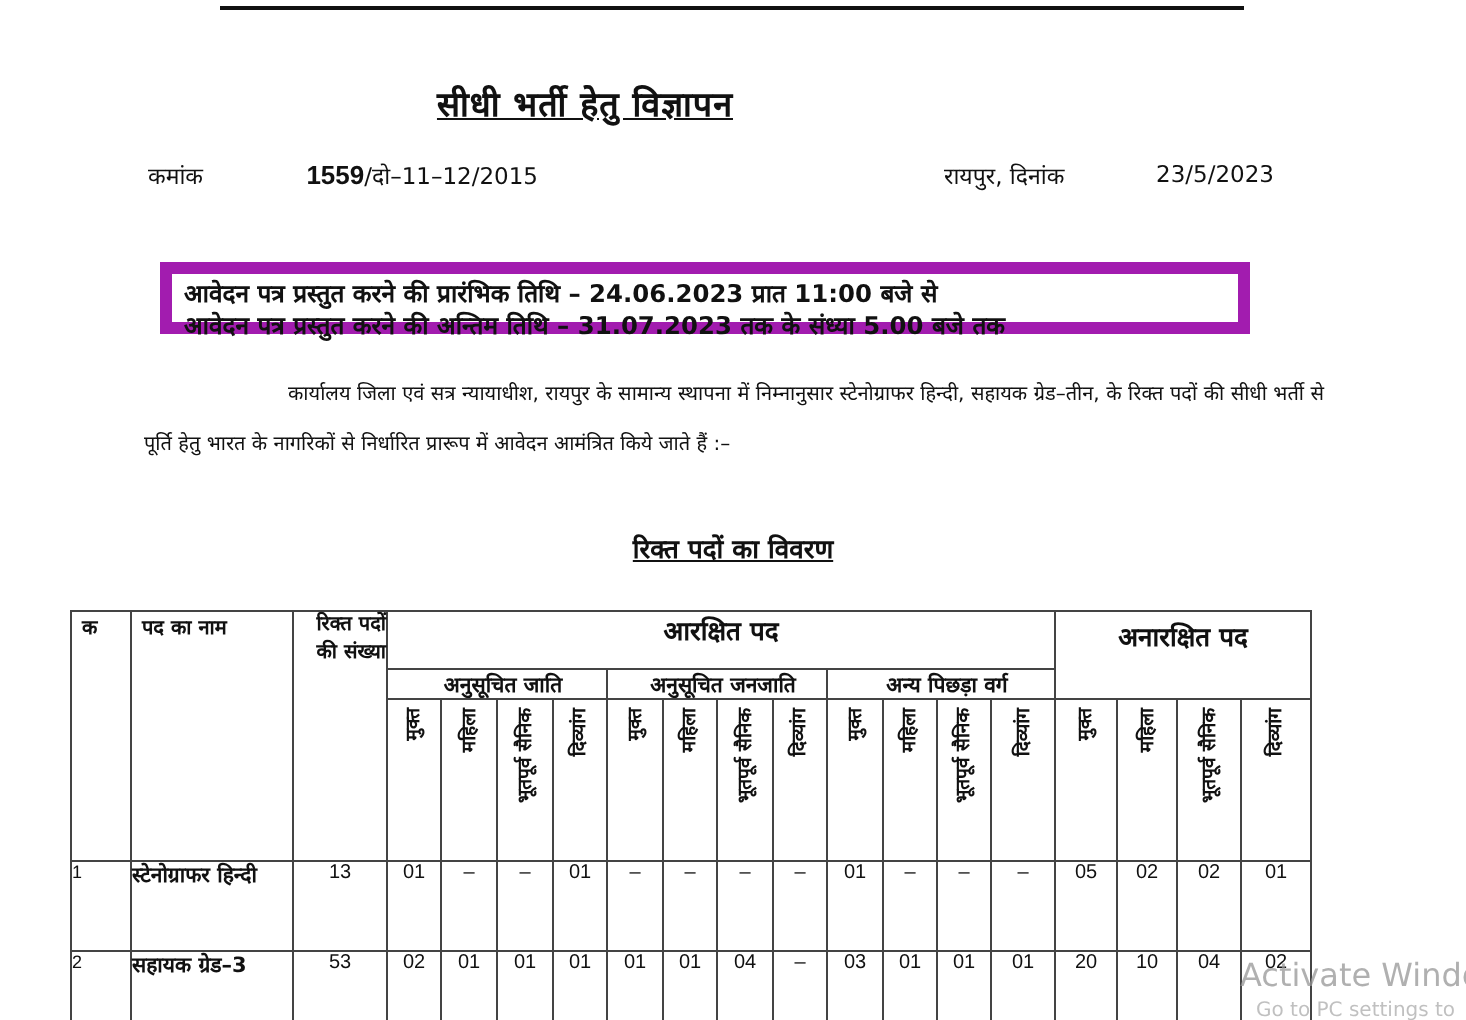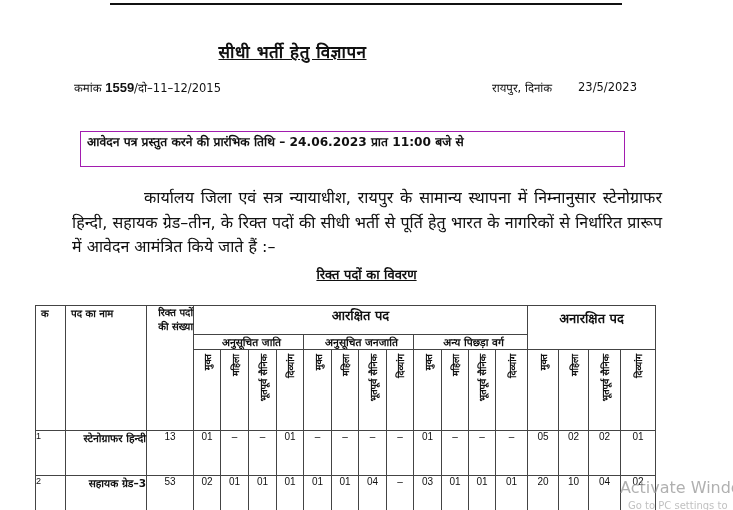--- a/index.html
+++ b/index.html
@@ -14,31 +14,31 @@
   }
   .title {
     position:absolute; left:0; top:40px; width:585px; text-align:center;
     font-size:17px; font-weight:bold; text-decoration:underline;
     letter-spacing:0.5px;
   }
   .refline {
     position:absolute; top:80px; font-size:11.5px;
   }
   .ref-left { left:74px; }
-  .ref-left b { font-family:"Liberation Sans", sans-serif; font-size:13px; }
-  .ref-right { left:472px;margin-left:20px; }
+  .ref-left b { font-family:"Liberation Sans", sans-serif; font-size:13px;margin-left:48px; }
+  .ref-right { left:472px; }
   .ref-date { position:absolute; left:578px; top:80px; font-size:11.5px; }
   .notice {
     position:absolute; left:80px; top:131px; width:545px; height:36px;
-    border:1px solid #a21caf; padding:0 0 0 6px; box-sizing:border-box;
+    border:6px solid #a21caf; padding:0 0 0 6px; box-sizing:border-box;
     font-size:12.2px; font-weight:bold; line-height:16px; padding-top:2px;
   }
   .para {
     position:absolute; left:72px; top:186px; width:590px;
-    font-size:16px; line-height:24.5px; text-align:justify;
+    font-size:10px; line-height:24.5px; text-align:justify;
   }
   .para .indent { display:inline-block; width:72px; }
   .subtitle {
     position:absolute; left:0; top:265px; width:733px; text-align:center;
     font-size:13px; font-weight:bold; text-decoration:underline;
   }
   table.vac {
     position:absolute; left:35px; top:305px;
     border-collapse:collapse; table-layout:fixed;
     font-size:10px;
@@ -56,21 +56,21 @@
     height:80px; position:relative;
   }
   .rot span {
     position:absolute; left:50%; top:4px;
     writing-mode:vertical-rl; transform:translateX(-50%) rotate(180deg);
     font-size:9.5px; font-weight:bold; white-space:nowrap;
   }
   .rot span.long { top:4px; }
   td.c { text-align:center; vertical-align:middle; font-family:"Liberation Sans", sans-serif; font-size:10px;border-radius:11px; }
   td.sn { font-family:"Liberation Sans", sans-serif; font-size:9px; padding:3px 0 0 5px; }
-  td.nm { text-align:right; vertical-align:middle; font-weight:bold; font-size:10.5px; line-height:14px; }
+  td.nm { text-align:left; vertical-align:middle; font-weight:bold; font-size:10.5px; line-height:14px; }
   tr.row1 td { height:44px; }
   tr.row2 td { height:48px; }
   .watermark {
     position:absolute; left:620px; top:478px; color:rgba(150,150,150,0.75);
     font-family:"DejaVu Sans", sans-serif; font-size:16px; white-space:nowrap;
   }
   .watermark2 {
     position:absolute; left:628px; top:500px; color:rgba(150,150,150,0.6);
     font-family:"DejaVu Sans", sans-serif; font-size:10px; white-space:nowrap;
   }
@@ -84,20 +84,21 @@
 
 <div class="refline ref-left">
   <span>कमांक</span>
   <b>1559</b><span>/दो–11–12/2015</span>
 </div>
 <div class="refline ref-right">रायपुर, दिनांक</div>
 <div class="ref-date">23/5/2023</div>
 
 <div class="notice">
   <div>आवेदन पत्र प्रस्तुत करने की प्रारंभिक तिथि – 24.06.2023 प्रात 11:00 बजे से</div>
+  <div>आवेदन पत्र प्रस्तुत करने की अन्तिम तिथि – 31.07.2023 तक के संध्या 5.00 बजे तक</div>
 </div>
 
 <div class="para">
   <span class="indent"></span><span>कार्यालय जिला एवं सत्र न्यायाधीश, रायपुर के सामान्य स्थापना में निम्नानुसार स्टेनोग्राफर हिन्दी, सहायक ग्रेड–तीन, के रिक्त पदों की सीधी भर्ती से पूर्ति हेतु भारत के नागरिकों से निर्धारित प्रारूप में आवेदन आमंत्रित किये जाते हैं :–</span>
 </div>
 
 <div class="subtitle">रिक्त पदों का विवरण</div>
 
 <table class="vac">
   <colgroup>

